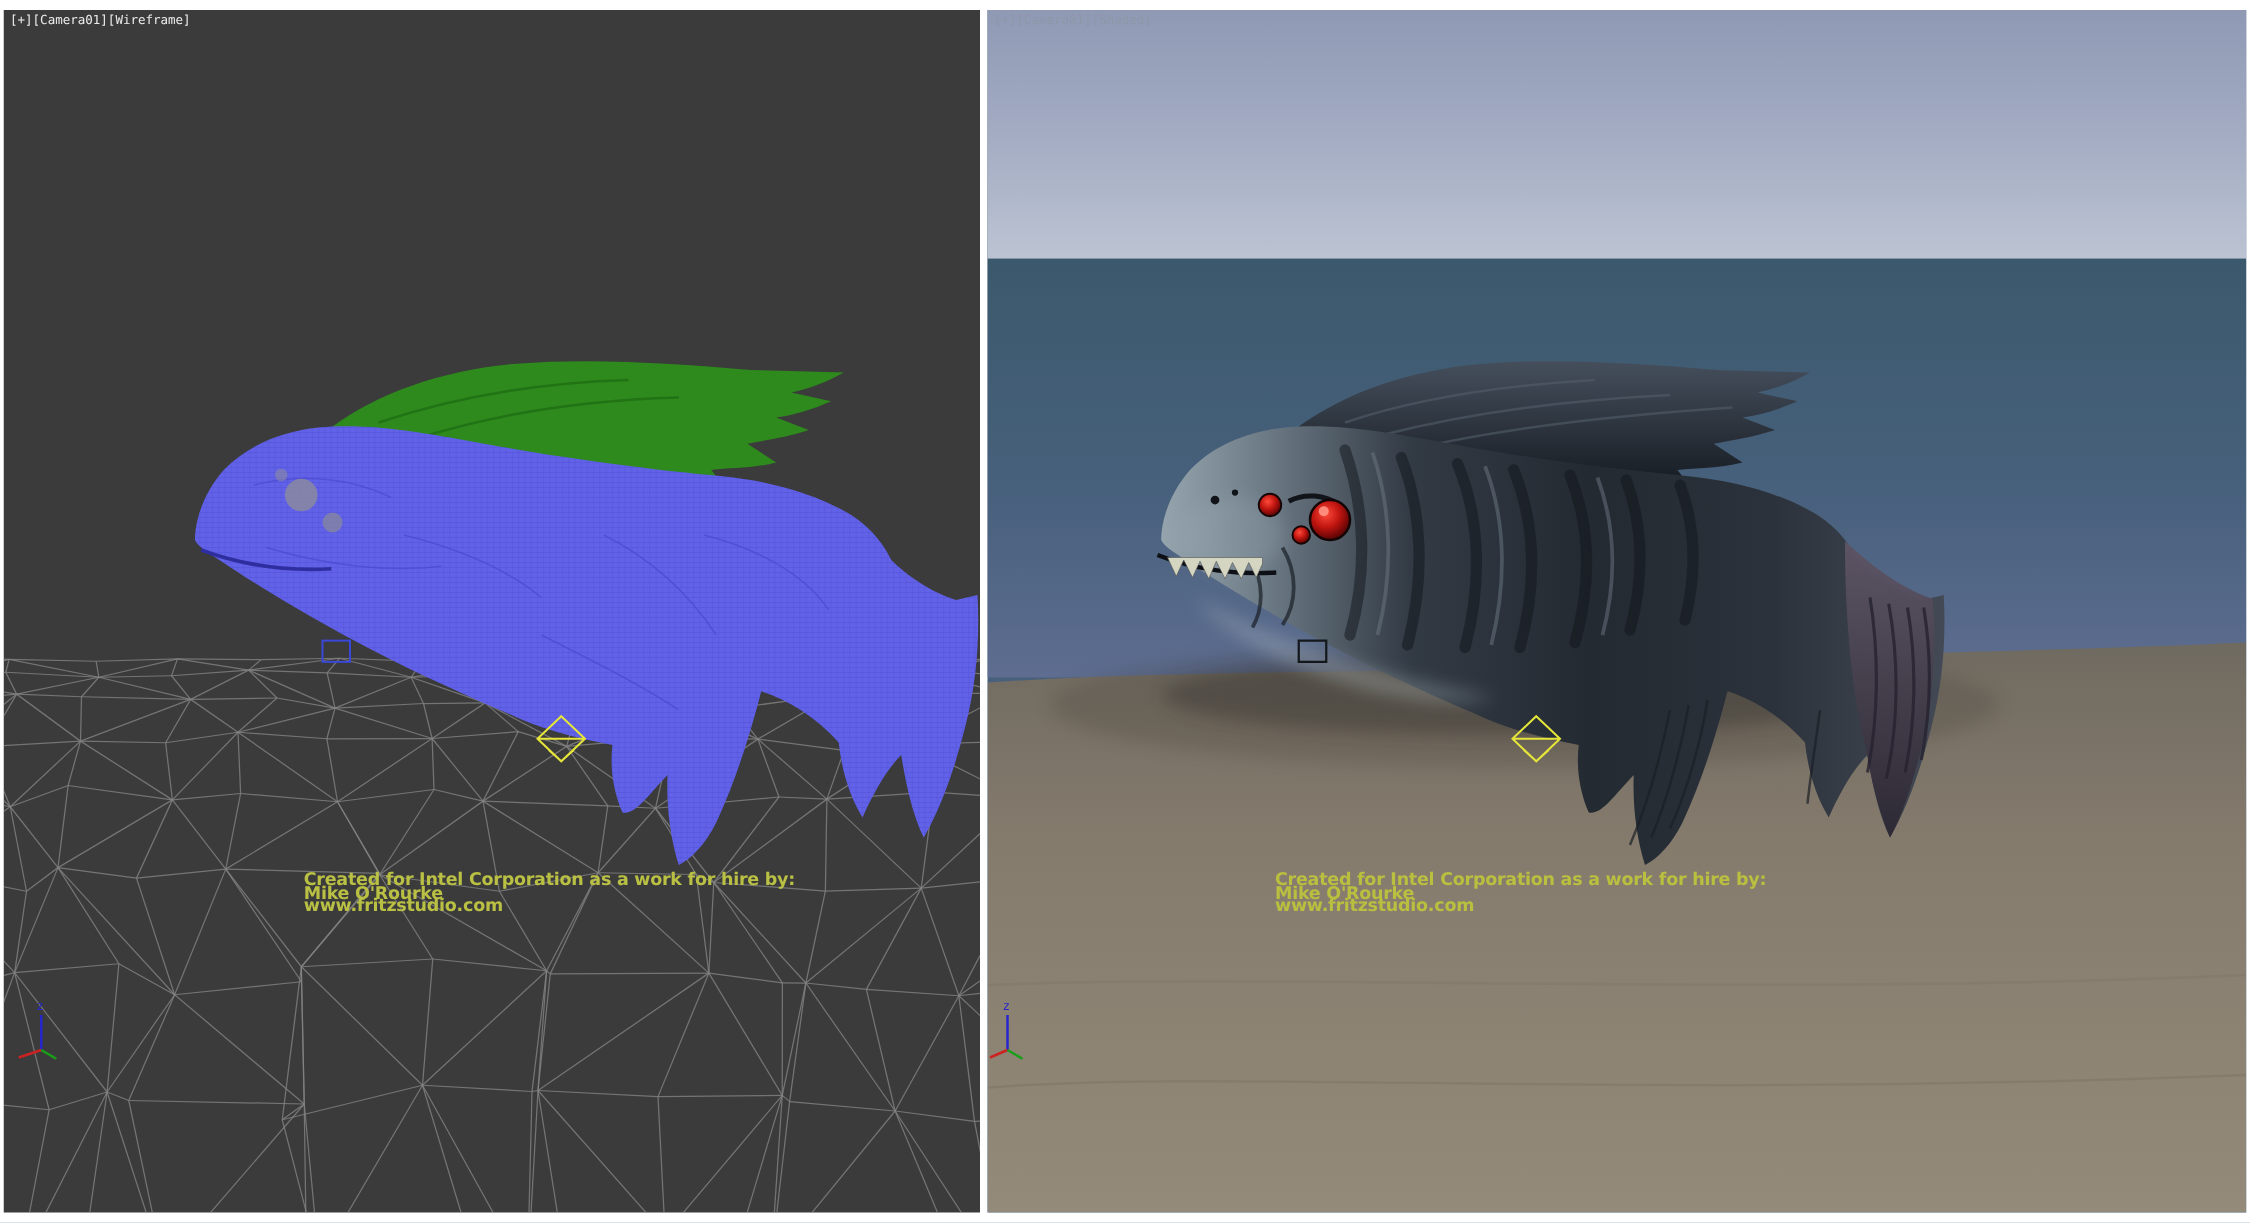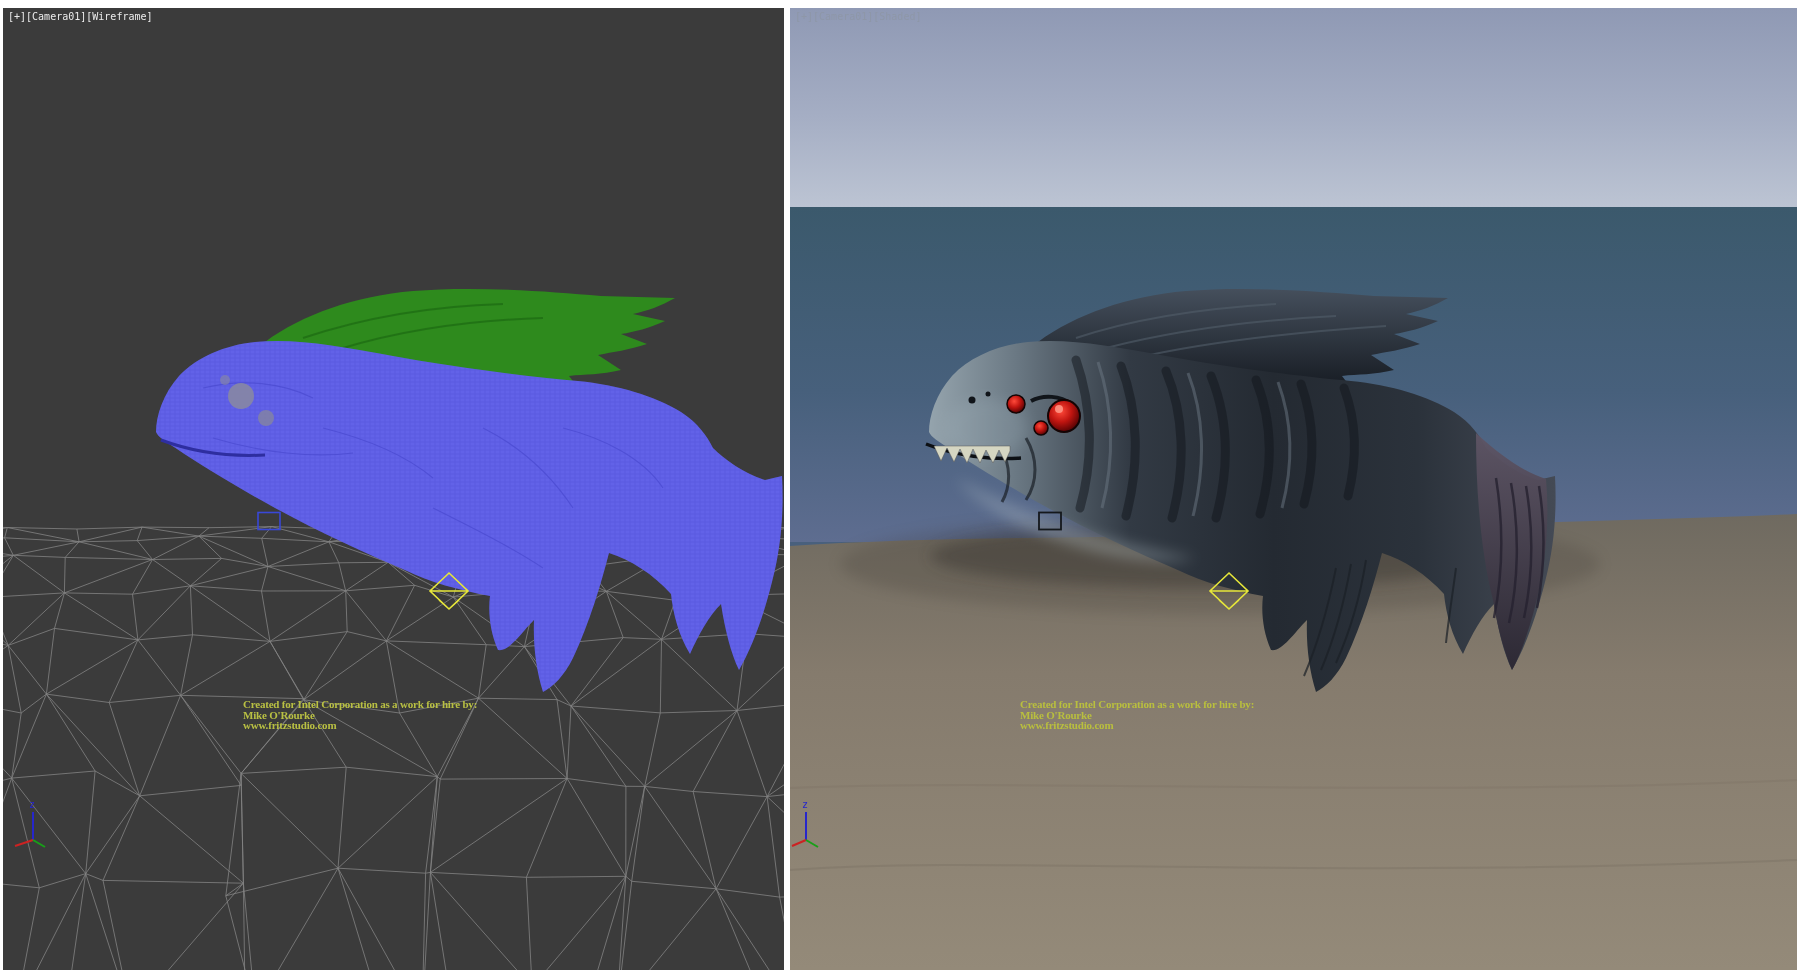--- a/index.html
+++ b/index.html
@@ -12,21 +12,21 @@
             font-family:"DejaVu Sans Mono",monospace;font-size:10px;letter-spacing:0;text-align:center;}
   .vp-label span{cursor:pointer;}
   .lbl-light{color:#ececec;}
   .lbl-dim{color:#8e97a8;}
   .layer{position:absolute;left:0;top:0;width:100%;height:100%;}
   .sky{position:absolute;left:0;top:0;width:100%;height:199px;
        background:linear-gradient(180deg,#8f99b4 0%,#a5aec4 55%,#bcc4d3 100%);}
   .sea{position:absolute;left:0;top:199px;width:100%;height:335px;
        background:linear-gradient(180deg,#3b596c 0%,#47607c 55%,#5e6d90 100%);}
   .credits{position:absolute;z-index:30;color:#b9c043;font-weight:bold;
-           font-size:11px;line-height:10.5px;letter-spacing:-0.2px;white-space:nowrap;font-family:Liberation Serif, serif;}
+           font-size:14px;line-height:10.5px;letter-spacing:-0.2px;white-space:nowrap;}
   .credits-left{left:240px;top:691px;}
   .credits-right{left:230px;top:691px;color:#b9bf3e;}
   svg{display:block;}
   #left-grid-g line{stroke:#858585;stroke-width:1;opacity:.78;}
   .axis-svg{position:absolute;left:0;bottom:118px;z-index:35;}
 </style>
 </head>
 <body>
 
 <div class="stage">

